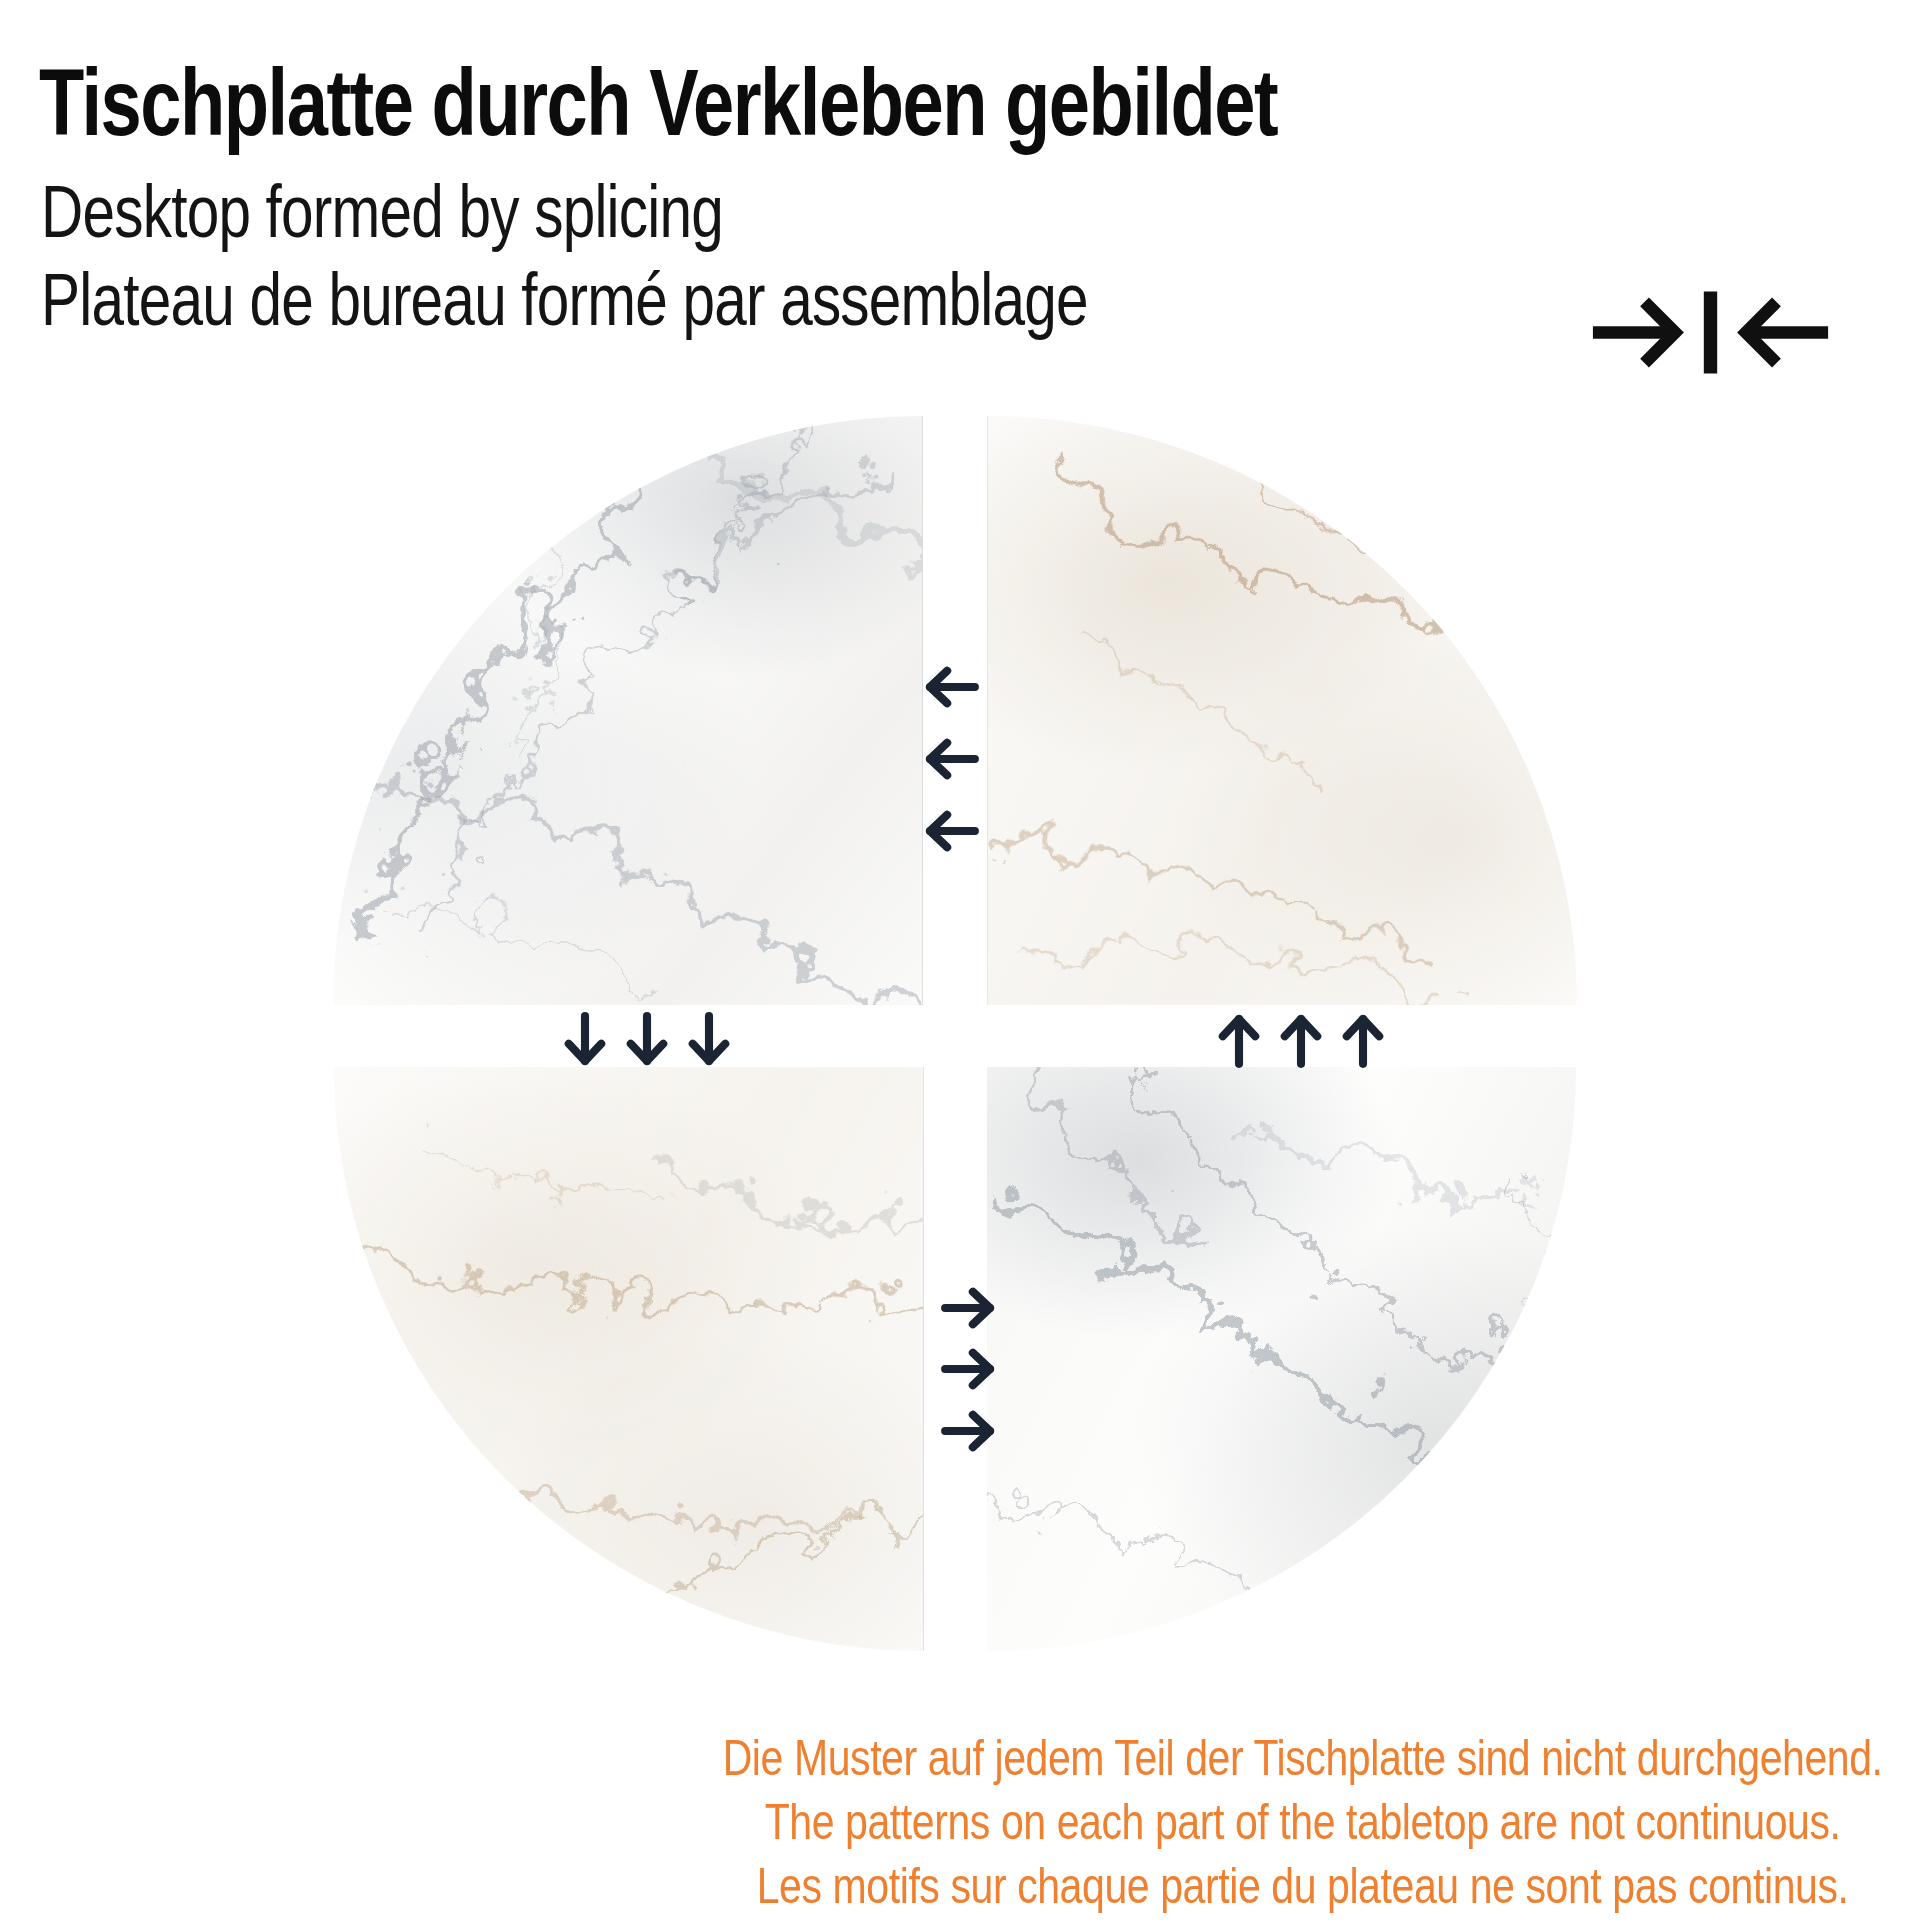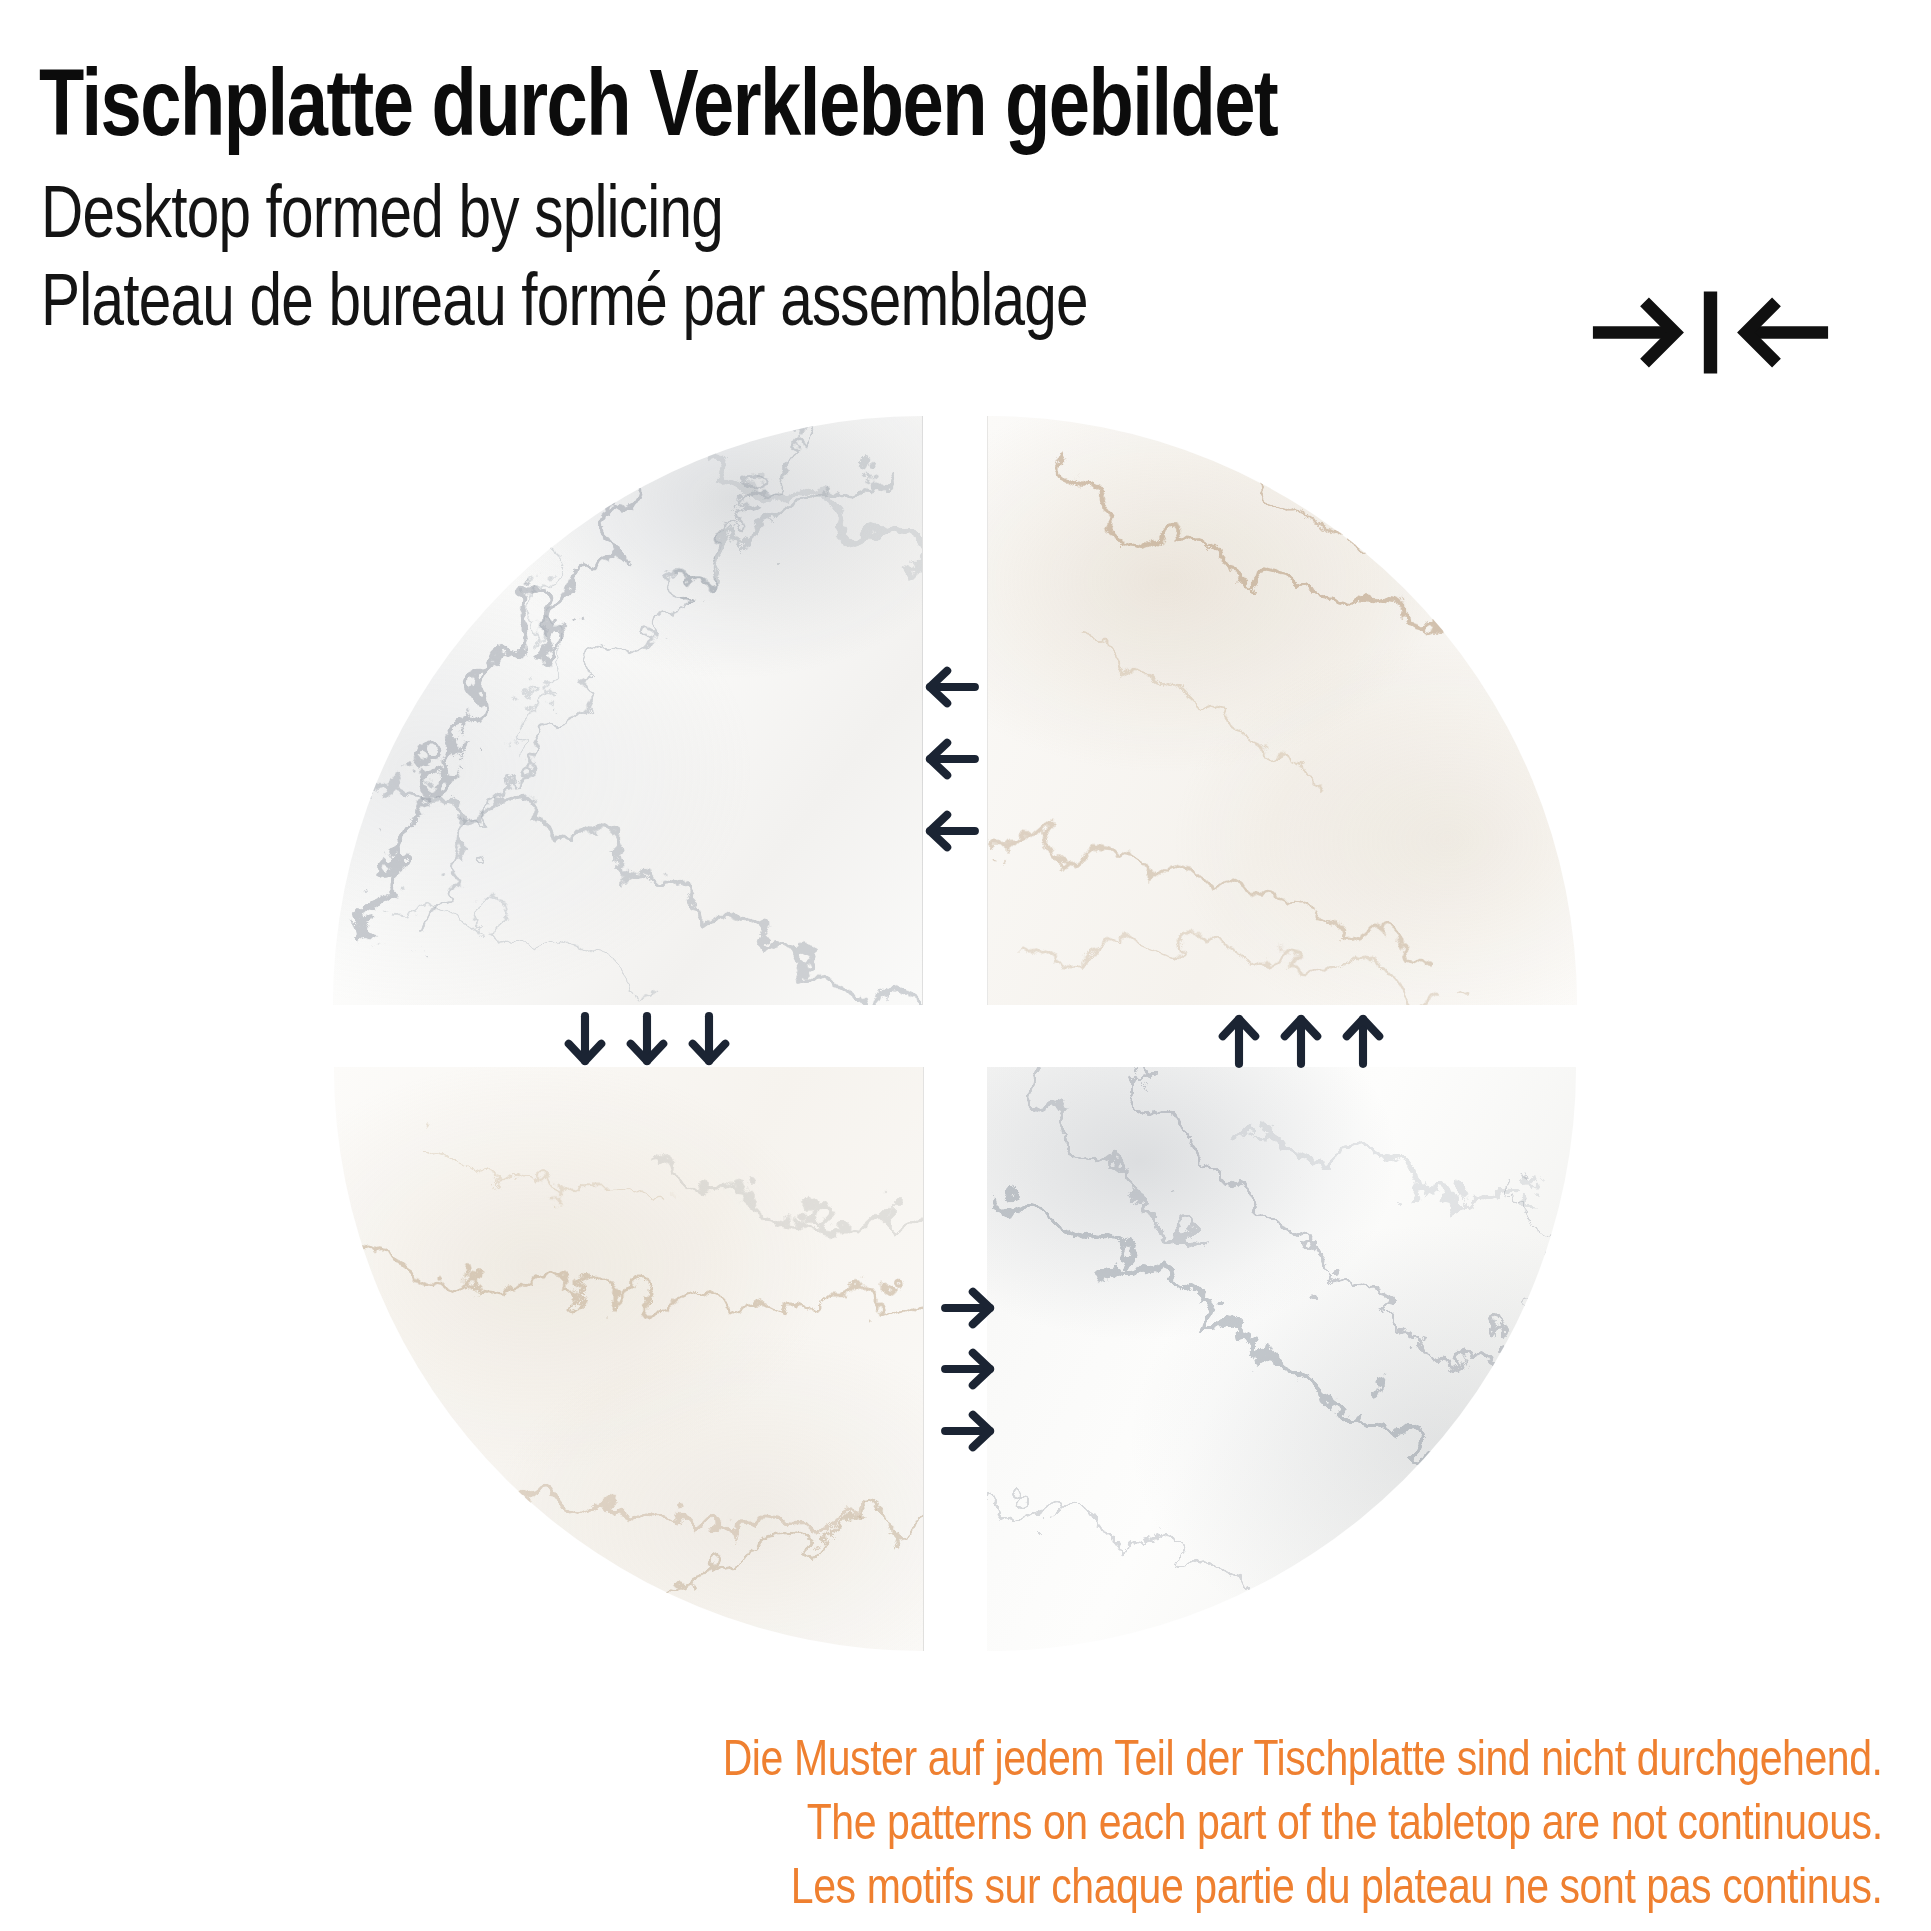--- a/index.html
+++ b/index.html
@@ -66,21 +66,21 @@
   .arrow-col{position:absolute;display:flex;flex-direction:column;}
   .arrow-row{position:absolute;display:flex;flex-direction:row;}
   .ag-left{left:923px;top:666px;gap:30px;}
   .ag-down{left:564px;top:1012px;gap:20px;}
   .ag-up{left:1218px;top:1012px;gap:20px;}
   .ag-right{left:941px;top:1287px;gap:19.3px;}
   .arrow-h{width:56px;height:42px;display:block;}
   .arrow-v{width:42px;height:56px;display:block;}
   
   .notes{
-    position:absolute;right:48px;top:1726px;text-align:right;
+    position:absolute;right:48px;top:1726px;text-align:center;
   }
   .note{
     font-size:50px;line-height:64px;font-weight:400;white-space:nowrap;
     color:var(--accent,#EF8030);
     transform:scaleX(.82);transform-origin:100% 50%;
     letter-spacing:-0.5px;
   }
   .defs-holder{position:absolute;width:0;height:0;overflow:hidden;}
 </style>
 </head>

